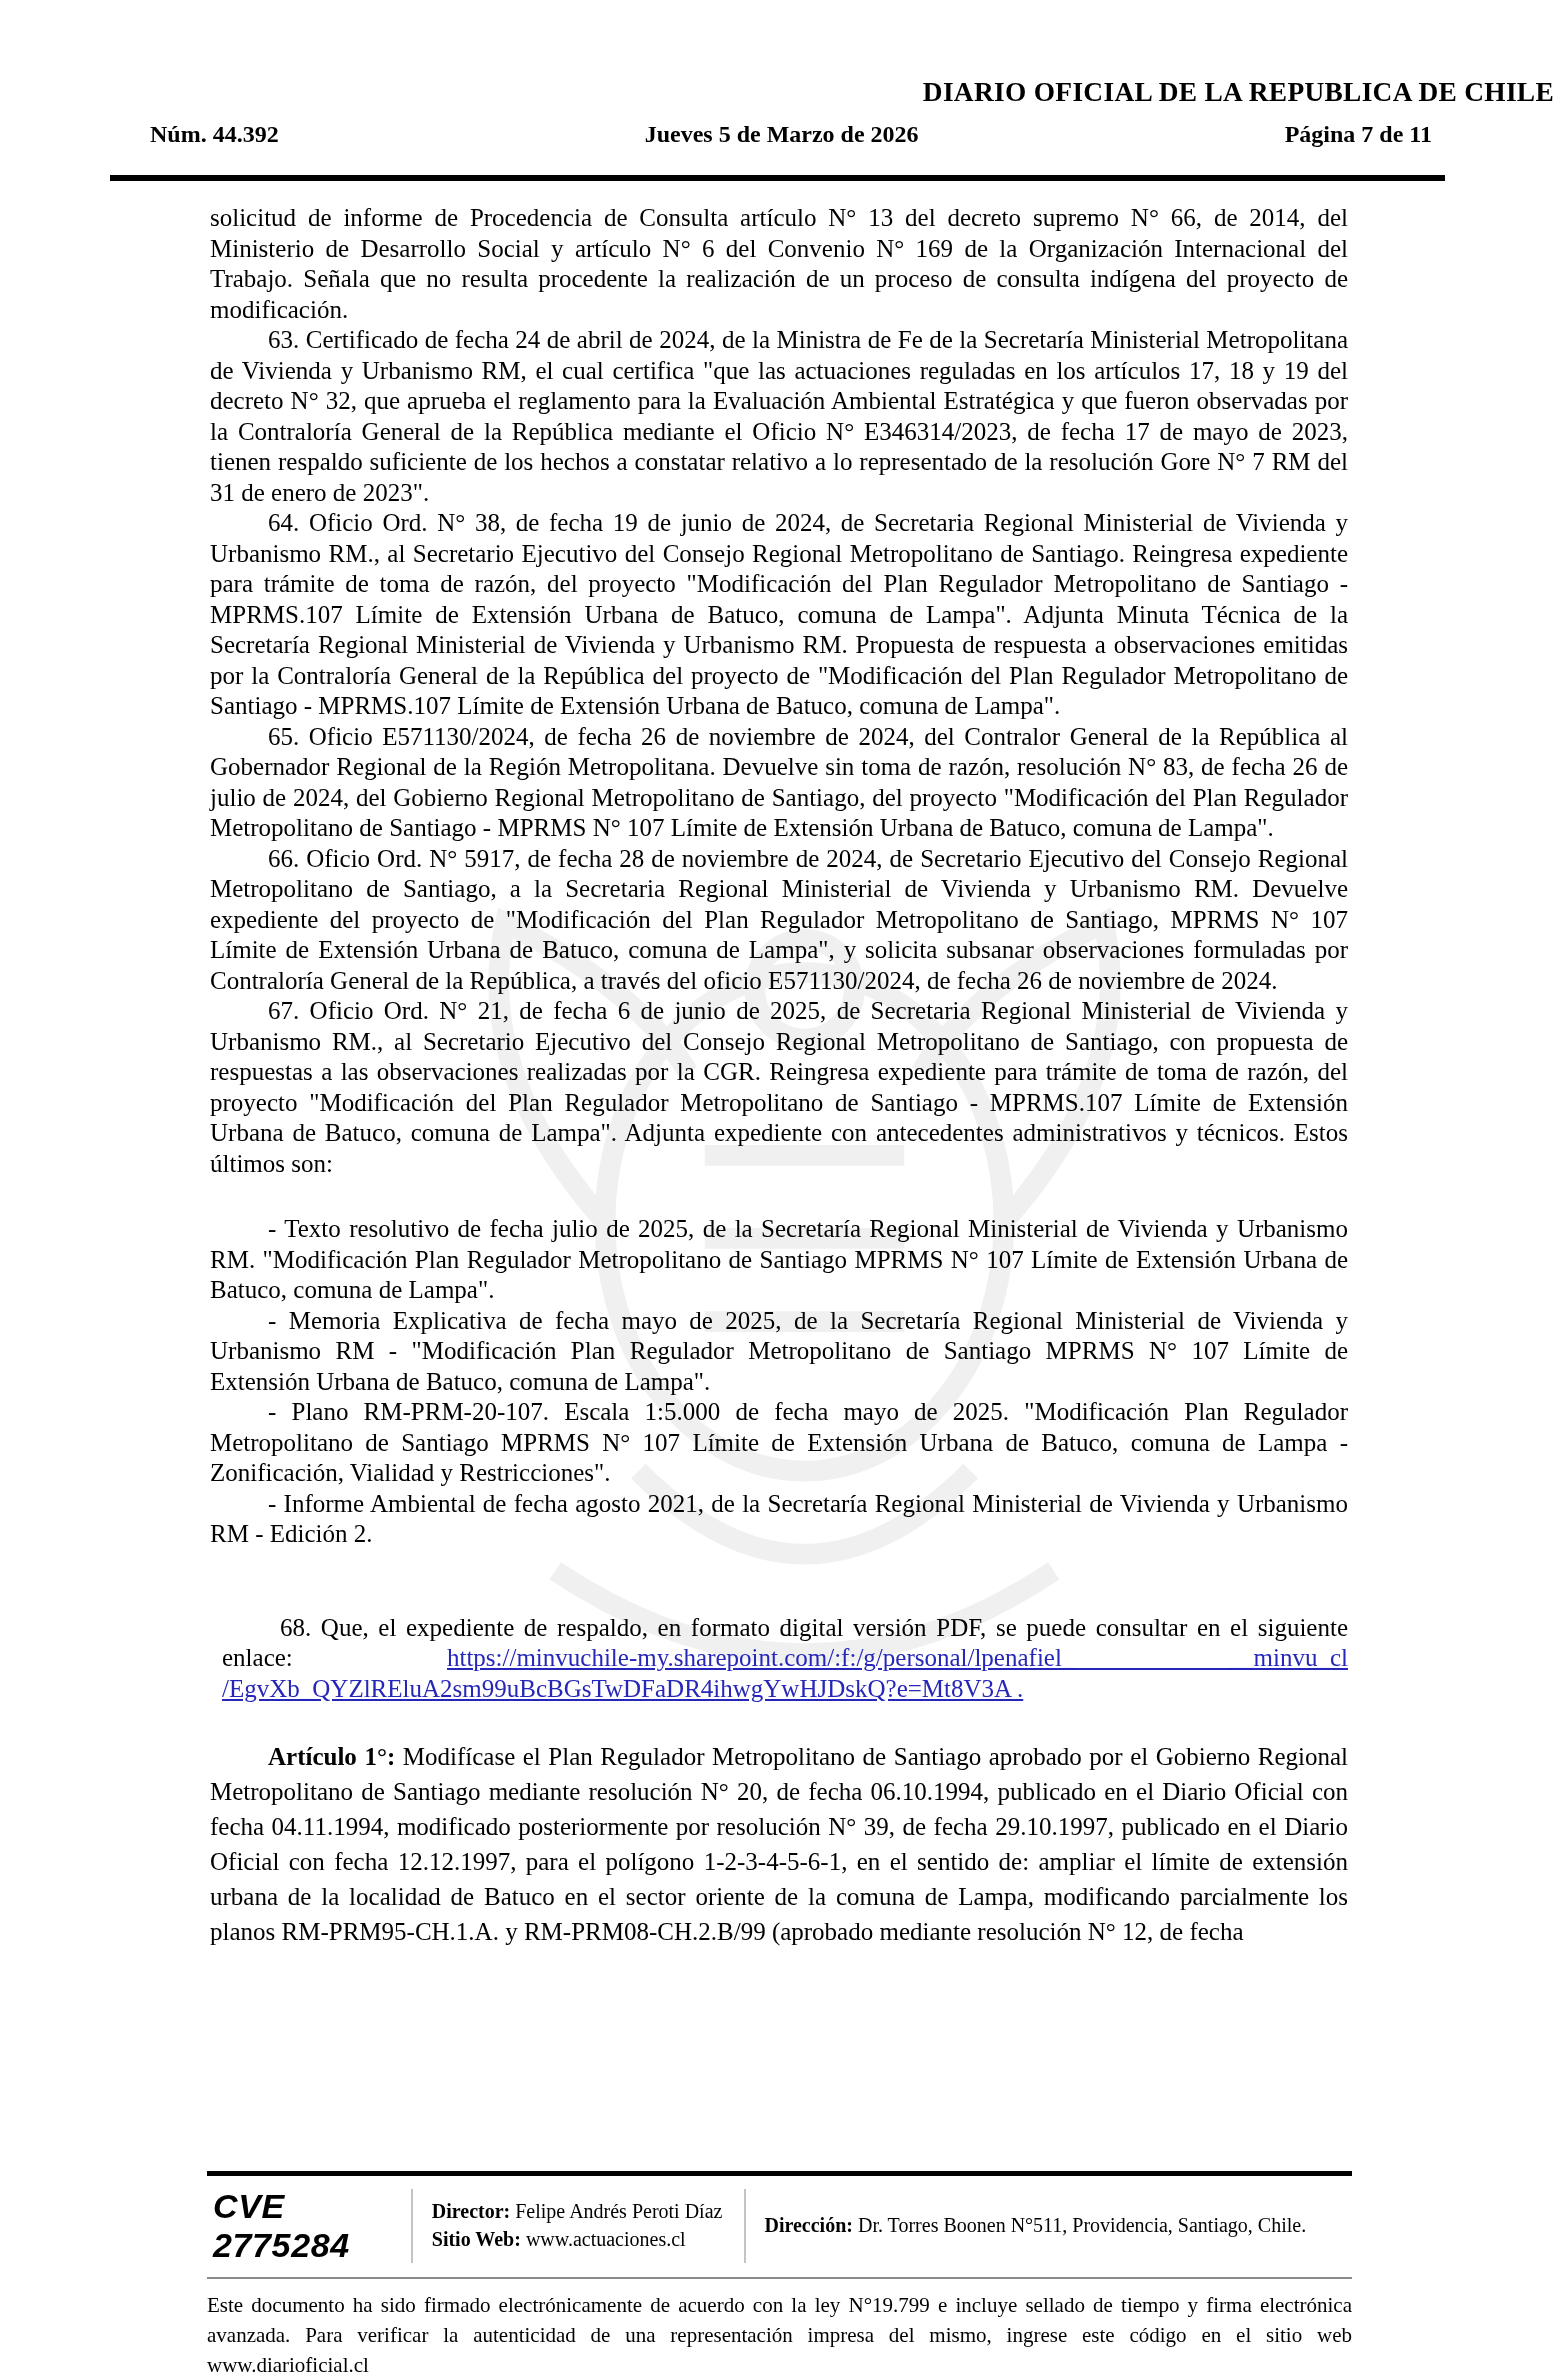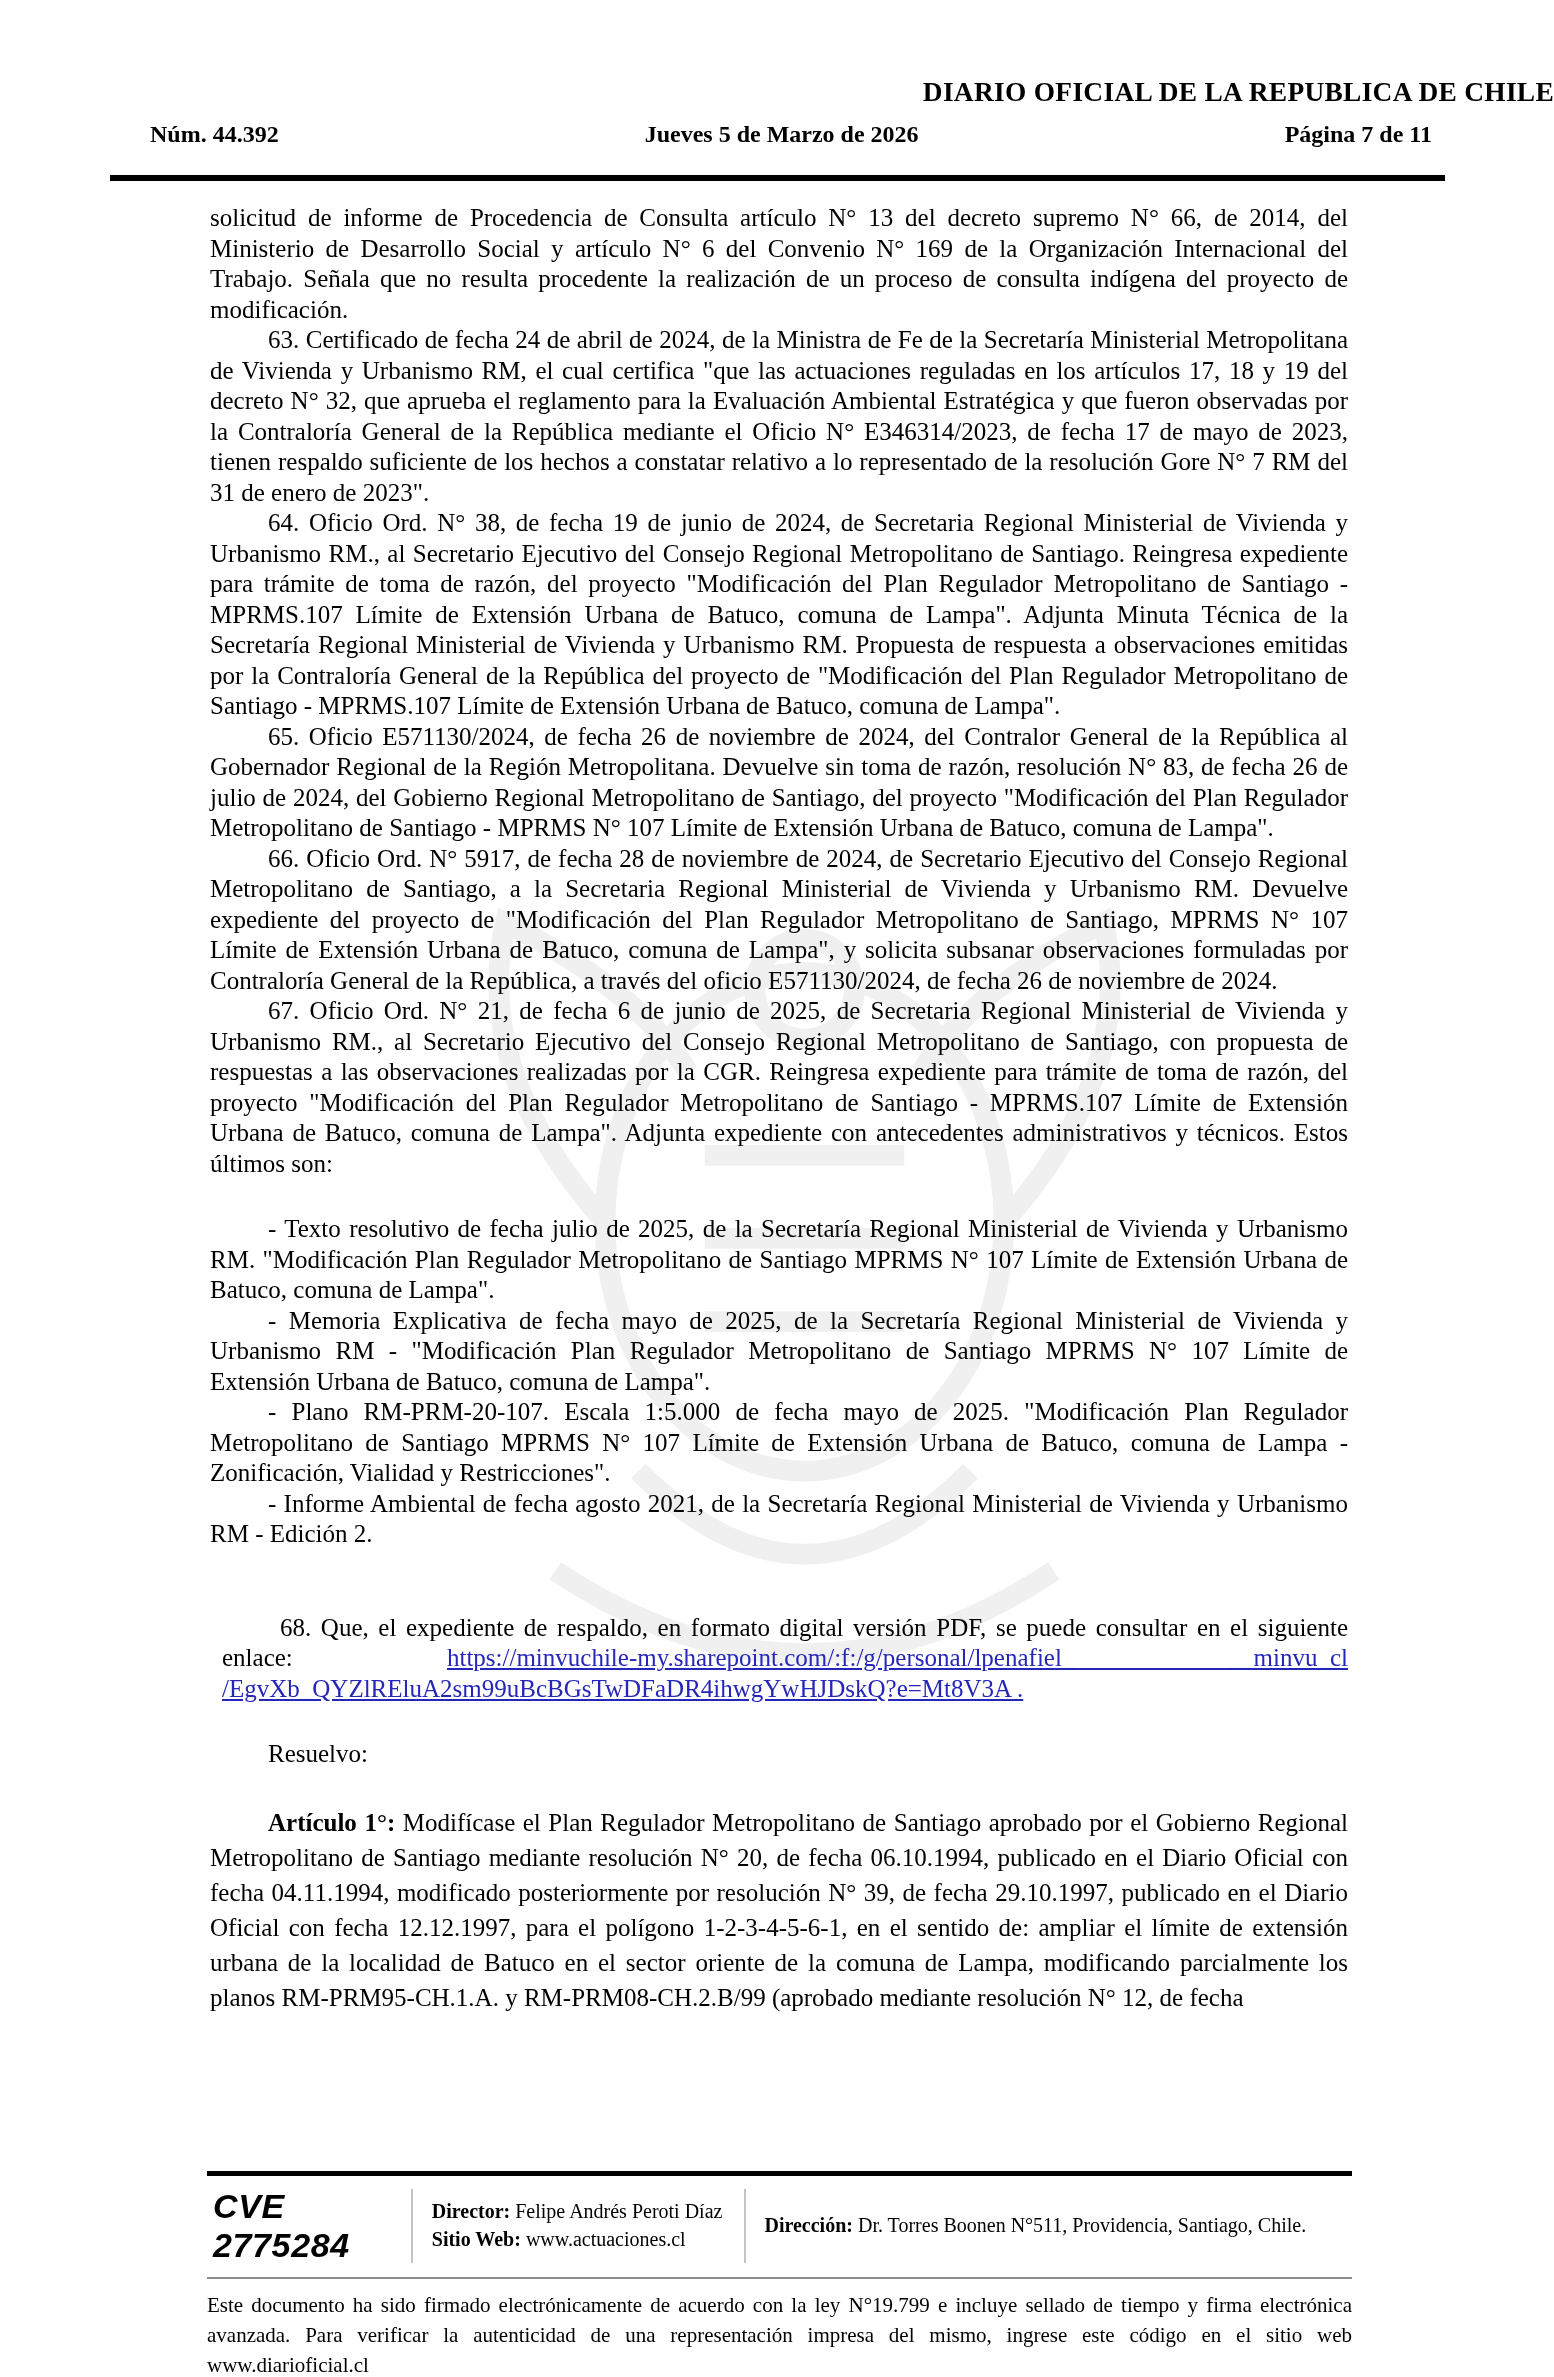--- a/index.html
+++ b/index.html
@@ -102,21 +102,20 @@
       <p class="para indent gap-none"><span>63. Certificado de fecha 24 de abril de 2024, de la Ministra de Fe de la Secretaría Ministerial Metropolitana de Vivienda y Urbanismo RM, el cual certifica "que las actuaciones reguladas en los artículos 17, 18 y 19 del decreto N° 32, que aprueba el reglamento para la Evaluación Ambiental Estratégica y que fueron observadas por la Contraloría General de la República mediante el Oficio N° E346314/2023, de fecha 17 de mayo de 2023, tienen respaldo suficiente de los hechos a constatar relativo a lo representado de la resolución Gore N° 7 RM del 31 de enero de 2023".</span></p>
       <p class="para indent gap-none"><span>64. Oficio Ord. N° 38, de fecha 19 de junio de 2024, de Secretaria Regional Ministerial de Vivienda y Urbanismo RM., al Secretario Ejecutivo del Consejo Regional Metropolitano de Santiago. Reingresa expediente para trámite de toma de razón, del proyecto "Modificación del Plan Regulador Metropolitano de Santiago - MPRMS.107 Límite de Extensión Urbana de Batuco, comuna de Lampa". Adjunta Minuta Técnica de la Secretaría Regional Ministerial de Vivienda y Urbanismo RM. Propuesta de respuesta a observaciones emitidas por la Contraloría General de la República del proyecto de "Modificación del Plan Regulador Metropolitano de Santiago - MPRMS.107 Límite de Extensión Urbana de Batuco, comuna de Lampa".</span></p>
       <p class="para indent gap-none"><span>65. Oficio E571130/2024, de fecha 26 de noviembre de 2024, del Contralor General de la República al Gobernador Regional de la Región Metropolitana. Devuelve sin toma de razón, resolución N° 83, de fecha 26 de julio de 2024, del Gobierno Regional Metropolitano de Santiago, del proyecto "Modificación del Plan Regulador Metropolitano de Santiago - MPRMS N° 107 Límite de Extensión Urbana de Batuco, comuna de Lampa".</span></p>
       <p class="para indent gap-none"><span>66. Oficio Ord. N° 5917, de fecha 28 de noviembre de 2024, de Secretario Ejecutivo del Consejo Regional Metropolitano de Santiago, a la Secretaria Regional Ministerial de Vivienda y Urbanismo RM. Devuelve expediente del proyecto de "Modificación del Plan Regulador Metropolitano de Santiago, MPRMS N° 107 Límite de Extensión Urbana de Batuco, comuna de Lampa", y solicita subsanar observaciones formuladas por Contraloría General de la República, a través del oficio E571130/2024, de fecha 26 de noviembre de 2024.</span></p>
       <p class="para indent gap-none"><span>67. Oficio Ord. N° 21, de fecha 6 de junio de 2025, de Secretaria Regional Ministerial de Vivienda y Urbanismo RM., al Secretario Ejecutivo del Consejo Regional Metropolitano de Santiago, con propuesta de respuestas a las observaciones realizadas por la CGR. Reingresa expediente para trámite de toma de razón, del proyecto "Modificación del Plan Regulador Metropolitano de Santiago - MPRMS.107 Límite de Extensión Urbana de Batuco, comuna de Lampa". Adjunta expediente con antecedentes administrativos y técnicos. Estos últimos son:</span></p>
       <p class="para indent gap-small"><span>- Texto resolutivo de fecha julio de 2025, de la Secretaría Regional Ministerial de Vivienda y Urbanismo RM. "Modificación Plan Regulador Metropolitano de Santiago MPRMS N° 107 Límite de Extensión Urbana de Batuco, comuna de Lampa".</span></p>
       <p class="para indent gap-none"><span>- Memoria Explicativa de fecha mayo de 2025, de la Secretaría Regional Ministerial de Vivienda y Urbanismo RM - "Modificación Plan Regulador Metropolitano de Santiago MPRMS N° 107 Límite de Extensión Urbana de Batuco, comuna de Lampa".</span></p>
       <p class="para indent gap-none"><span>- Plano RM-PRM-20-107. Escala 1:5.000 de fecha mayo de 2025. "Modificación Plan Regulador Metropolitano de Santiago MPRMS N° 107 Límite de Extensión Urbana de Batuco, comuna de Lampa - Zonificación, Vialidad y Restricciones".</span></p>
       <p class="para indent gap-none"><span>- Informe Ambiental de fecha agosto 2021, de la Secretaría Regional Ministerial de Vivienda y Urbanismo RM - Edición 2.</span></p>
       <p class="para indent gap-large"><span>68. Que, el expediente de respaldo, en formato digital versión PDF, se puede consultar en el siguiente enlace: </span><a href="#" class="doc-link">https://minvuchile-my.sharepoint.com/:f:/g/personal/lpenafiel_ __minvu_cl /EgvXb_QYZlREluA2sm99uBcBGsTwDFaDR4ihwgYwHJDskQ?e=Mt8V3A .</a></p>
-      <p class="para indent gap-small"><span>Resuelvo:</span></p>
       <p class="para indent wide gap-small"><strong>Artículo 1°:</strong><span> Modifícase el Plan Regulador Metropolitano de Santiago aprobado por el Gobierno Regional Metropolitano de Santiago mediante resolución N° 20, de fecha 06.10.1994, publicado en el Diario Oficial con fecha 04.11.1994, modificado posteriormente por resolución N° 39, de fecha 29.10.1997, publicado en el Diario Oficial con fecha 12.12.1997, para el polígono 1-2-3-4-5-6-1, en el sentido de: ampliar el límite de extensión urbana de la localidad de Batuco en el sector oriente de la comuna de Lampa, modificando parcialmente los planos RM-PRM95-CH.1.A. y RM-PRM08-CH.2.B/99 (aprobado mediante resolución N° 12, de fecha</span></p>
     </main>
 
   <div class="footer">
     <div class="f-rule-top"></div>
     <div class="f-row">
       <div class="f-cve">CVE 2775284</div>
       <div class="f-div"></div>
       <div class="f-col f-col1">
         <div>

